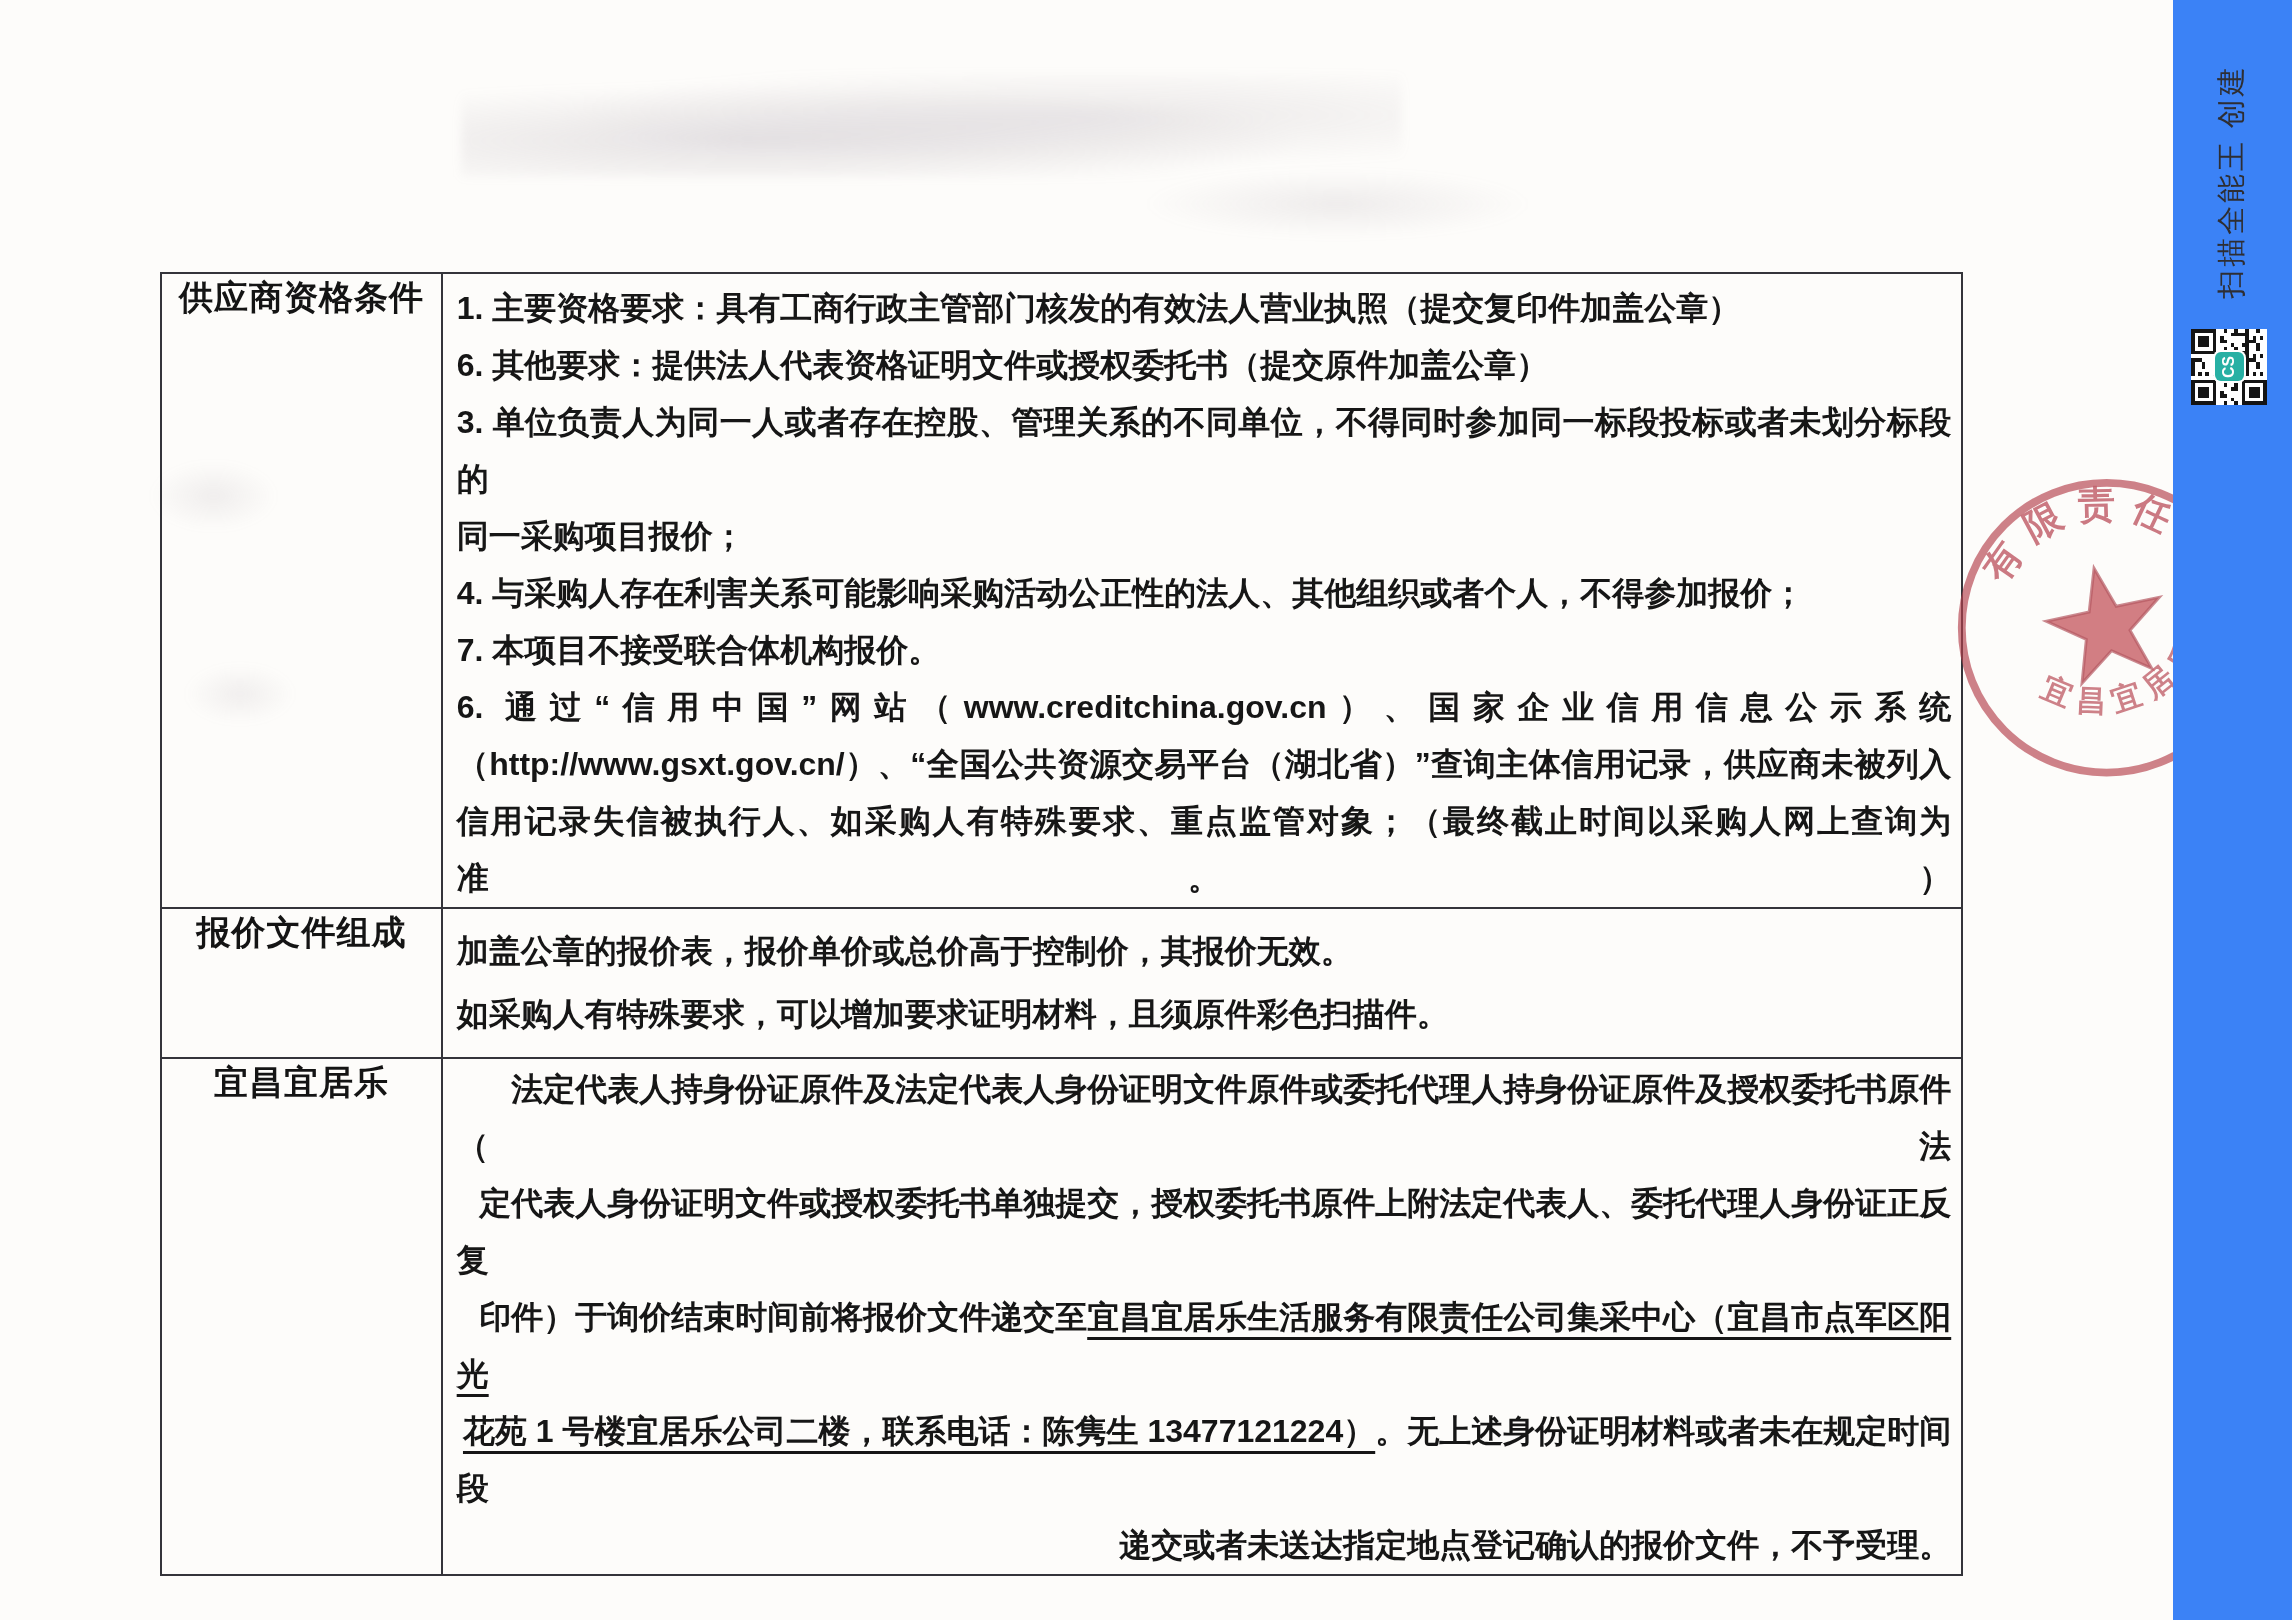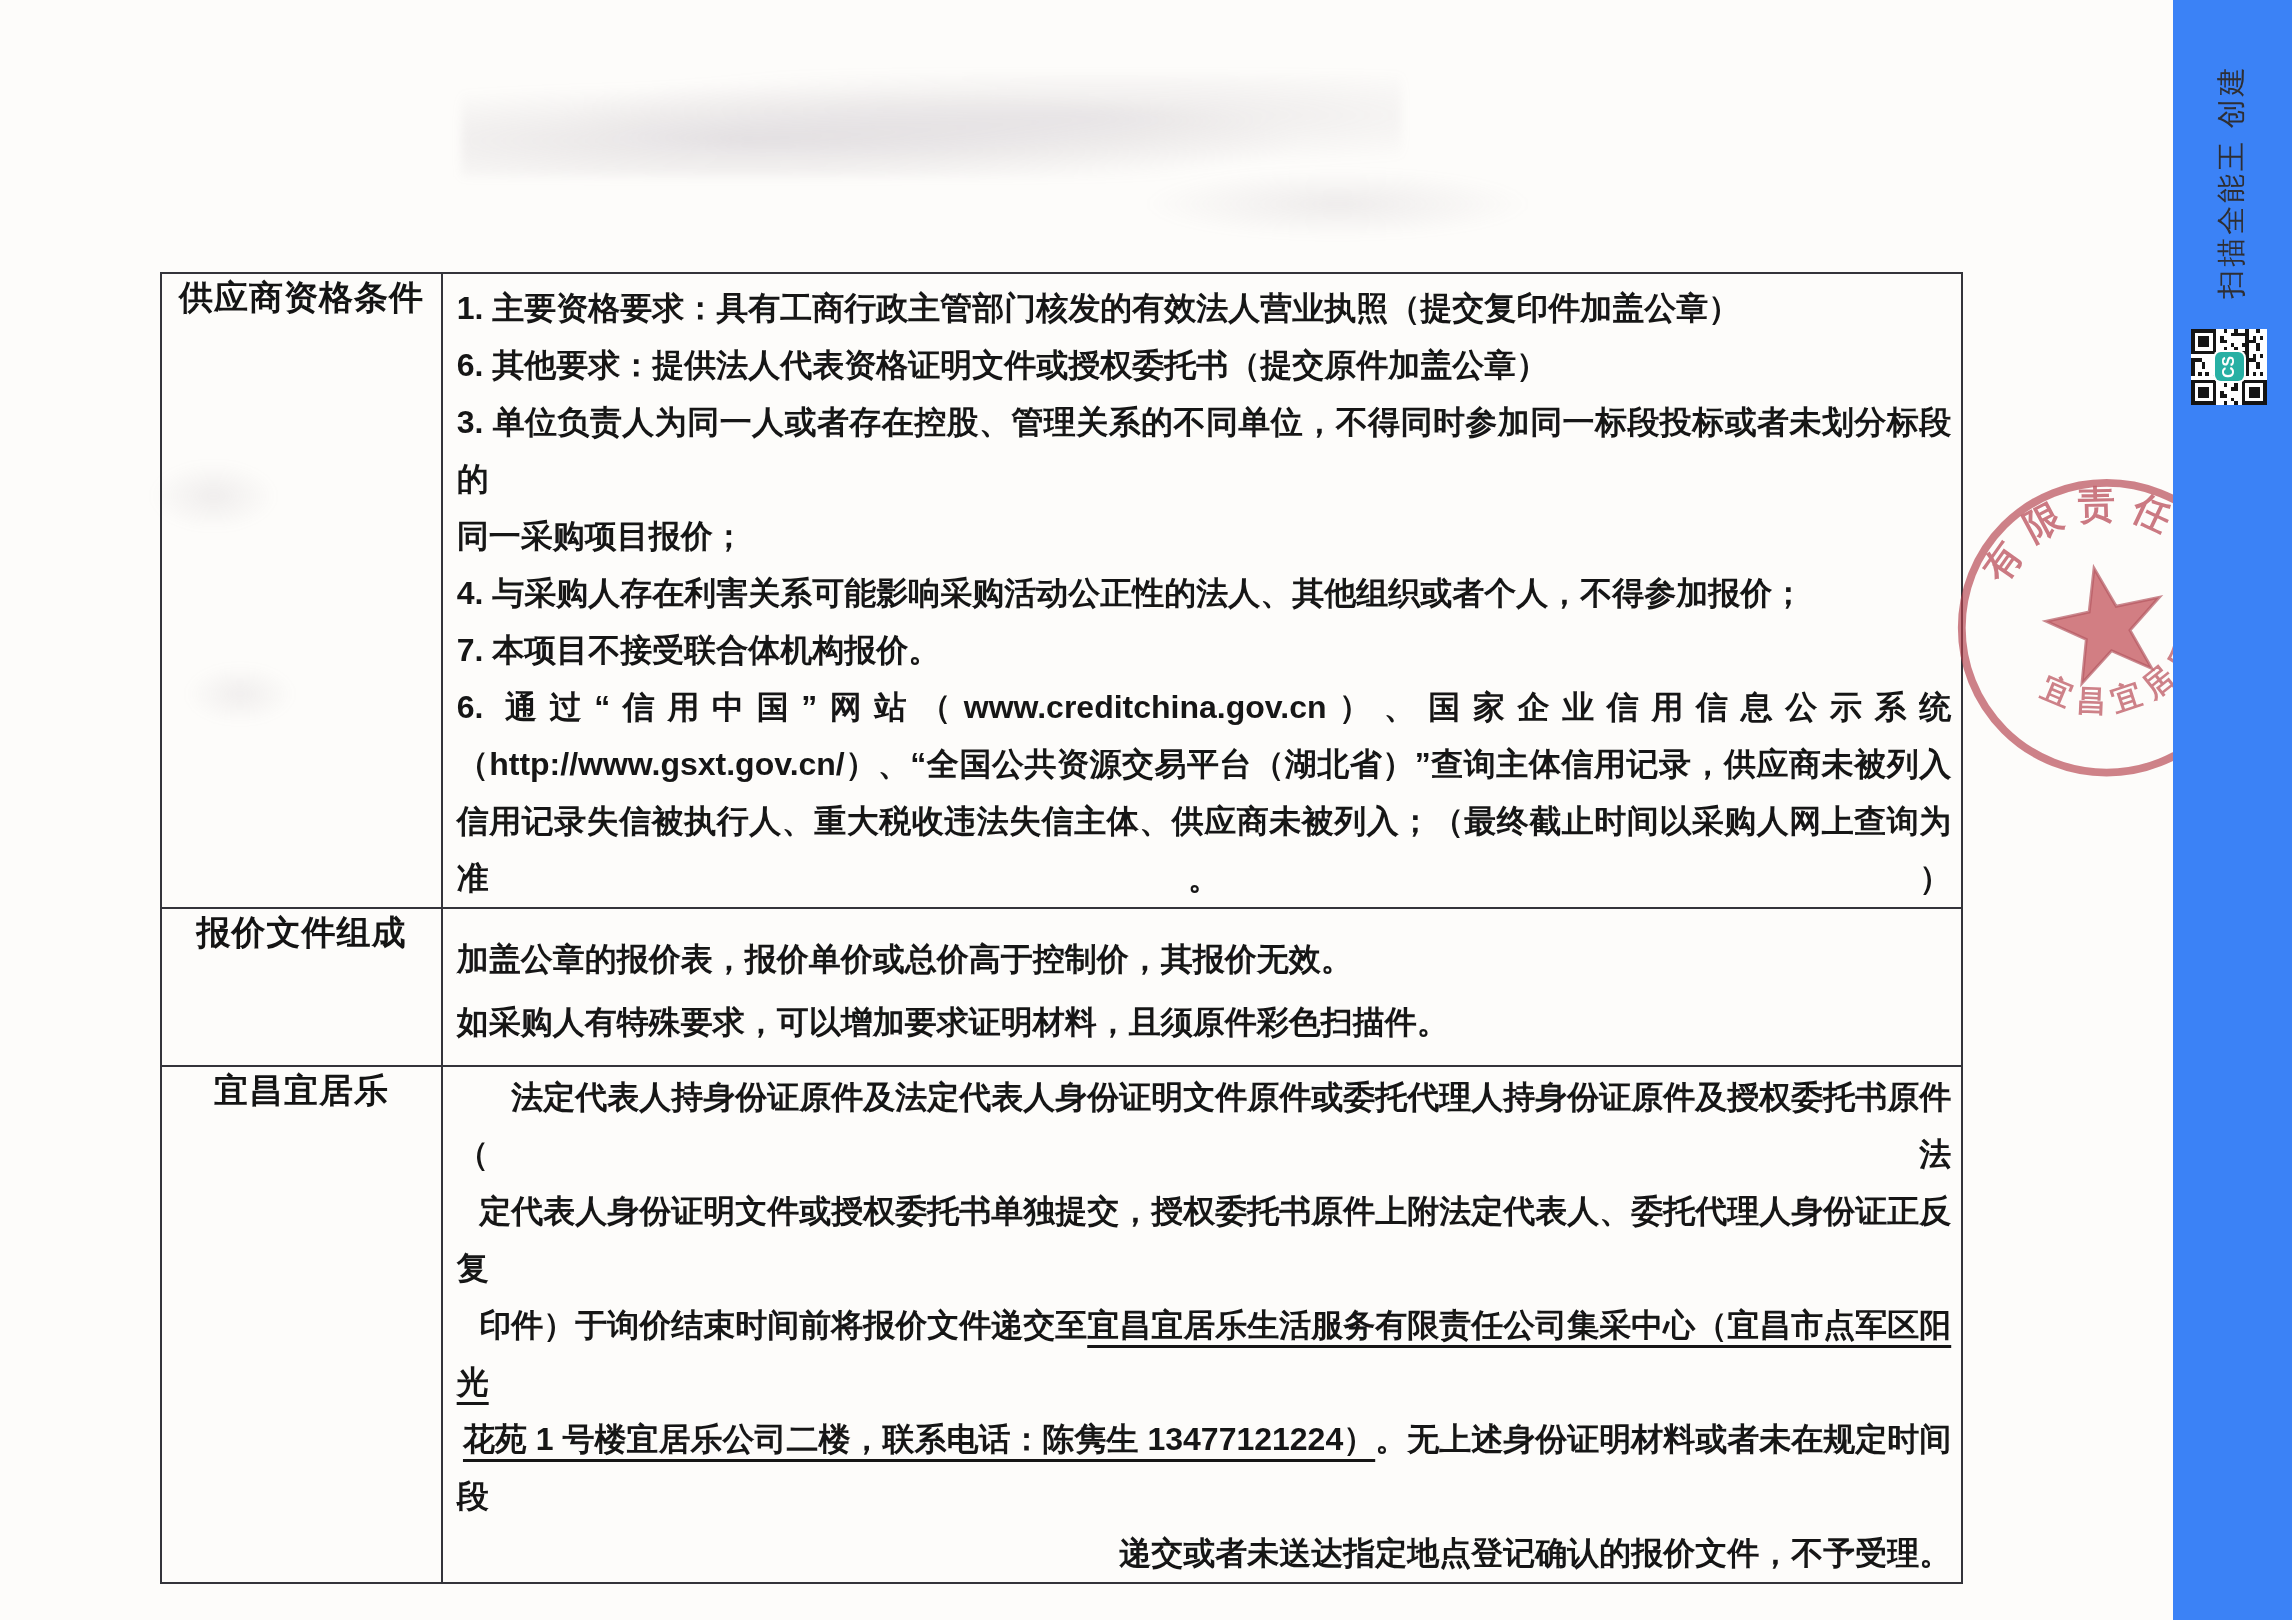--- a/index.html
+++ b/index.html
@@ -40,21 +40,21 @@
     font-weight:bold; font-size:34px; letter-spacing:1px; color:#141414;
   }
   td.content-cell{
     padding:5.9px 9.8px 0 13.7px;
     font-size:32px; font-weight:700; color:#161616;
   }
   tr.row-0 td{height:522px;}
   tr.row-1 td{height:135px;font-family:Liberation Mono, monospace;}
   tr.row-2 td{height:286px;}
   tr.row-0 .line{line-height:57px;}
-  tr.row-1 td.content-cell{padding-top:21px;}
+  tr.row-1 td.content-cell{padding-top:13px;}
   tr.row-1 .line{line-height:63px;}
   tr.row-2 td.content-cell{padding-top:2px;border-radius:29px;}
   tr.row-2 .line{line-height:57px;text-align:right;}
   .line{white-space:normal;}
   .fit-left{text-align:left;}
   .fit-justify{text-align:justify; text-align-last:justify;}
   .u{text-decoration:underline; text-underline-offset:8.8px; text-decoration-thickness:2.9px;}
 
   
   #stamp-clip{
@@ -102,21 +102,21 @@
           <td class="label-cell">供应商资格条件</td>
           <td class="content-cell">
             <div class="line fit-left"><span>1. 主要资格要求：具有工商行政主管部门核发的有效法人营业执照（提交复印件加盖公章）</span></div>
             <div class="line fit-left"><span>6. 其他要求：提供法人代表资格证明文件或授权委托书（提交原件加盖公章）</span></div>
             <div class="line fit-justify"><span>3. 单位负责人为同一人或者存在控股、管理关系的不同单位，不得同时参加同一标段投标或者未划分标段的</span></div>
             <div class="line fit-left"><span>同一采购项目报价；</span></div>
             <div class="line fit-left"><span>4. 与采购人存在利害关系可能影响采购活动公正性的法人、其他组织或者个人，不得参加报价；</span></div>
             <div class="line fit-left"><span>7. 本项目不接受联合体机构报价。</span></div>
             <div class="line fit-justify"><span>6. 通过“信用中国”网站（www.creditchina.gov.cn）、国家企业信用信息公示系统</span></div>
             <div class="line fit-justify"><span>（http://www.gsxt.gov.cn/）、“全国公共资源交易平台（湖北省）”查询主体信用记录，供应商未被列入</span></div>
-            <div class="line fit-justify"><span>信用记录失信被执行人、重大税收违法失信主体、供应商未被列入；（最终截止时间以采购人网上查询为准。）</span></div>
+            <div class="line fit-justify"><span>信用记录失信被执行人、如采购人有特殊要求、重点监管对象；（最终截止时间以采购人网上查询为准。）</span></div>
           </td>
         </tr>
         <tr class="row-1">
           <td class="label-cell">报价文件组成</td>
           <td class="content-cell">
             <div class="line fit-left"><span>加盖公章的报价表，报价单价或总价高于控制价，其报价无效。</span></div>
             <div class="line fit-left"><span>如采购人有特殊要求，可以增加要求证明材料，且须原件彩色扫描件。</span></div>
           </td>
         </tr>
         <tr class="row-2">

